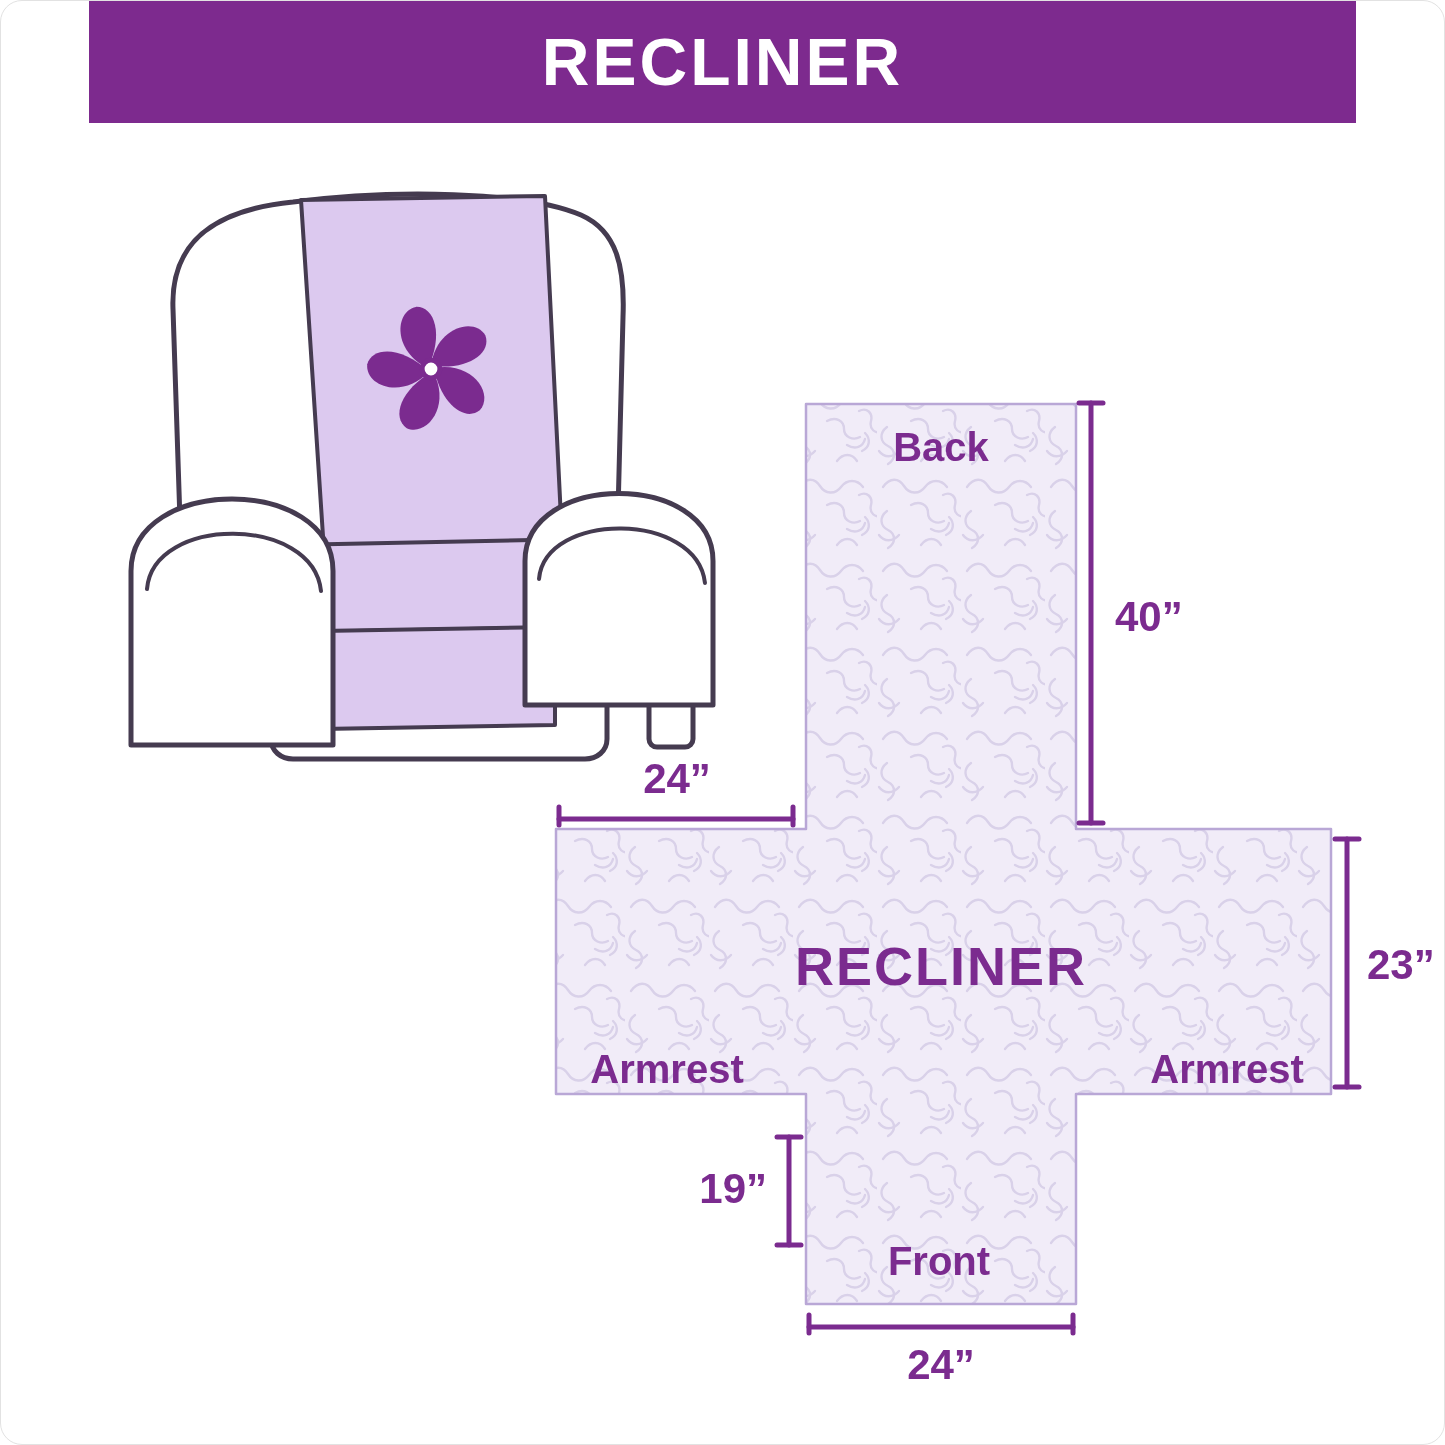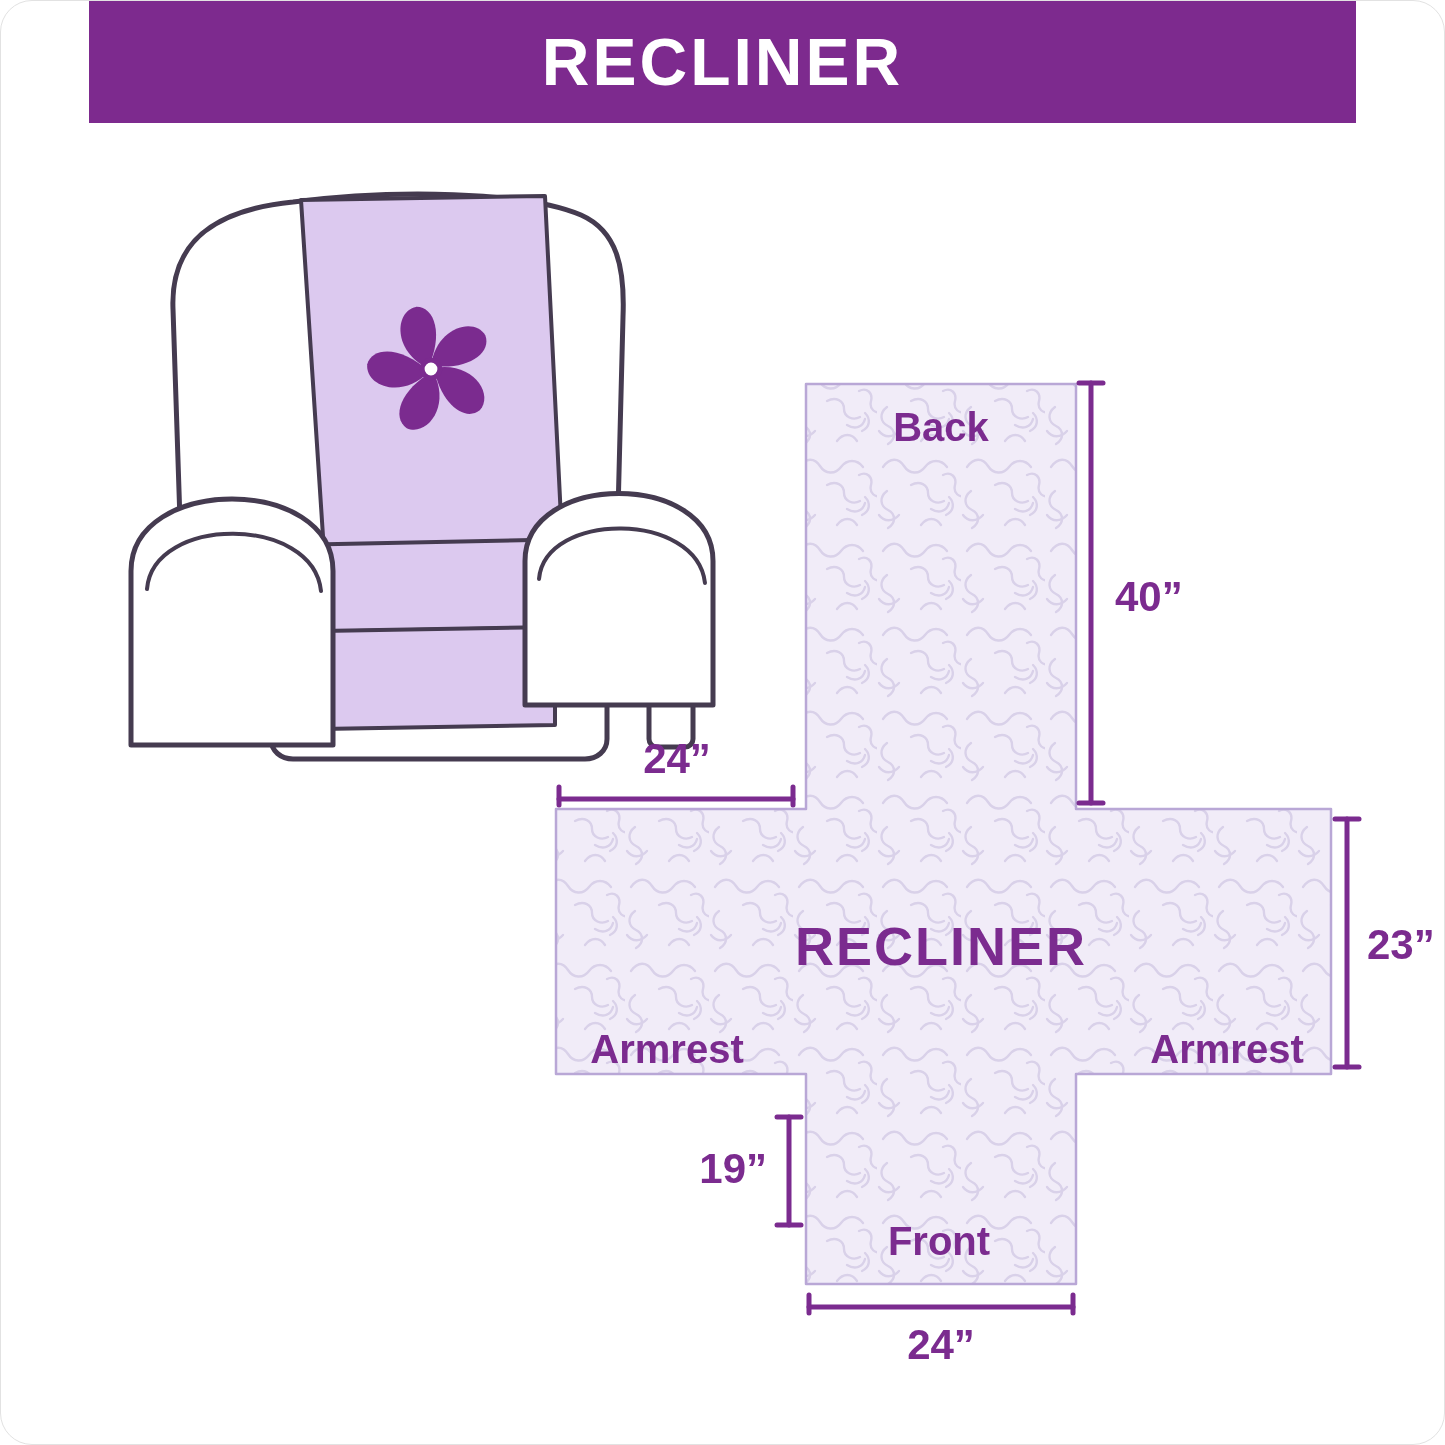--- a/index.html
+++ b/index.html
@@ -1,25 +1,25 @@
 <!DOCTYPE html>
 <html><head>
 <meta charset="utf-8">
 <style>
   html,body{margin:0;padding:0;background:#ffffff;}
   body{width:1445px;height:1445px;position:relative;overflow:hidden;
        font-family:"Liberation Sans",sans-serif;}
-  .frame{position:absolute;inset:0;border:1px solid #e2e2e2;border-radius:32px;
+  .frame{position:absolute;inset:0;border:1px solid #e2e2e2;border-radius:22px;
          background:#ffffff;overflow:hidden;}
   .header{position:absolute;top:0;left:88px;right:88px;height:122px;
           background:#7d2a8e;display:flex;align-items:center;justify-content:center;}
   .header h1{margin:0;color:#ffffff;font-size:66px;font-weight:700;
              letter-spacing:3px;}
   .chair-wrap{position:absolute;left:92px;top:158px;width:650px;height:620px;}
-  .diagram-wrap{position:absolute;left:540px;top:368px;width:905px;height:1020px;}
+  .diagram-wrap{position:absolute;left:540px;top:388px;width:905px;height:1020px;}
   svg{display:block;}
   .dg text{font-family:"Liberation Sans",sans-serif;font-weight:700;fill:#7b2b8f;}
   .dim line{stroke:#7b2b8f;stroke-width:5;stroke-linecap:round;}
 </style>
 </head>
 <body>
 
 <div class="frame">
 
   <div class="header">

